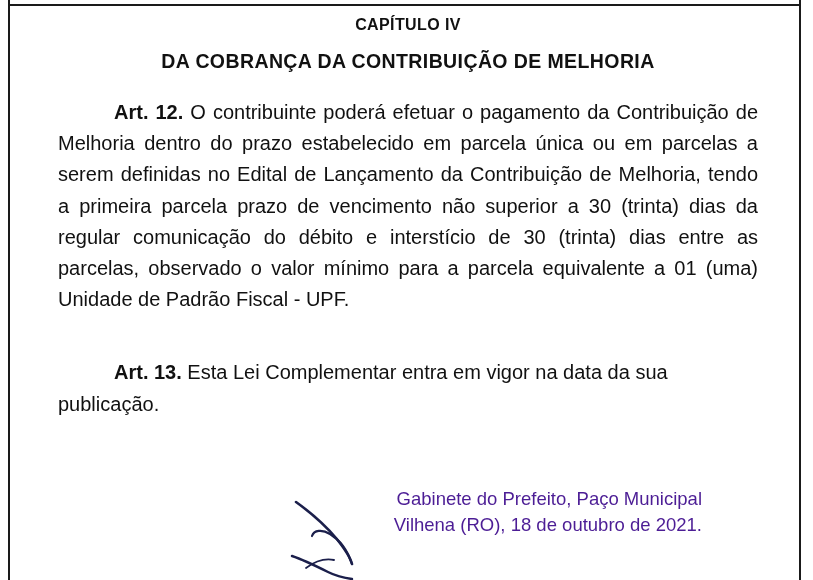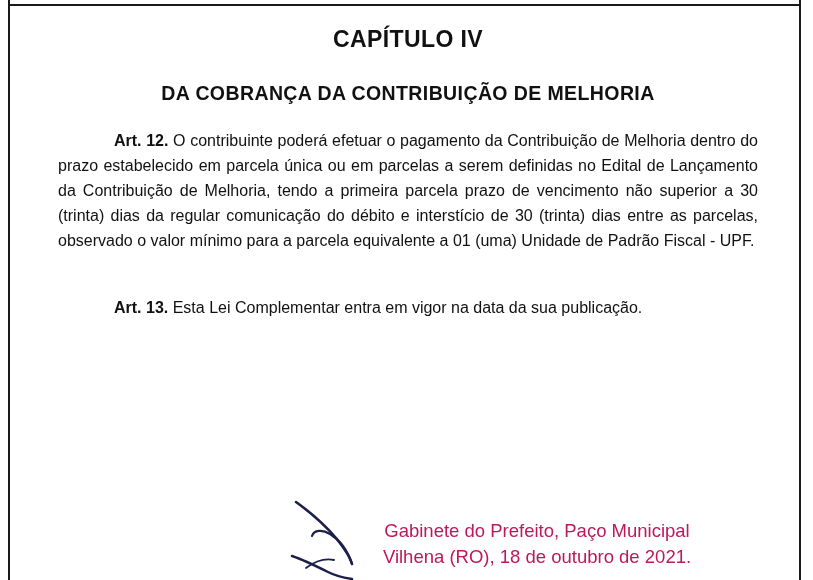--- a/index.html
+++ b/index.html
@@ -56,52 +56,51 @@
     width: 700px;
     height: 574px;
   }
   .heading {
     text-align: center;
     font-weight: bold;
     color: #111111;
     letter-spacing: 0.4px;
   }
   .chapter-title {
-    font-size: 23px;
-    margin-top: 20px;
+    font-size: 16px;
+    margin-top: 10px;
   }
   .chapter-subtitle {
     font-size: 19.5px;
-    margin-top: 29px;
+    margin-top: 16px;
   }
   .para {
-    font-size: 16px;
+    font-size: 20px;
     color: #111111;
     text-align: justify;
     line-height: 1.56;
     margin-top: 24px;
     text-indent: 56px;
   }
   .para .lead {
     font-weight: bold;
   }
   .para-13 {
     margin-top: 42px;
     text-align: left;
   }
   .signature-block {
     position: absolute;
     left: 372px;
     top: 486px;
     width: 330px;
     font-size: 18.5px;
-    color: #be185d;
+    color: #4c1d95;
     line-height: 1.42;
-    text-align: center;
-    margin-top: 32px;
+    text-align: right;
   }
   .signature-mark {
     position: absolute;
     left: 240px;
     top: 498px;
     width: 200px;
     height: 82px;
     pointer-events: none;
   }
   .sig-svg {

